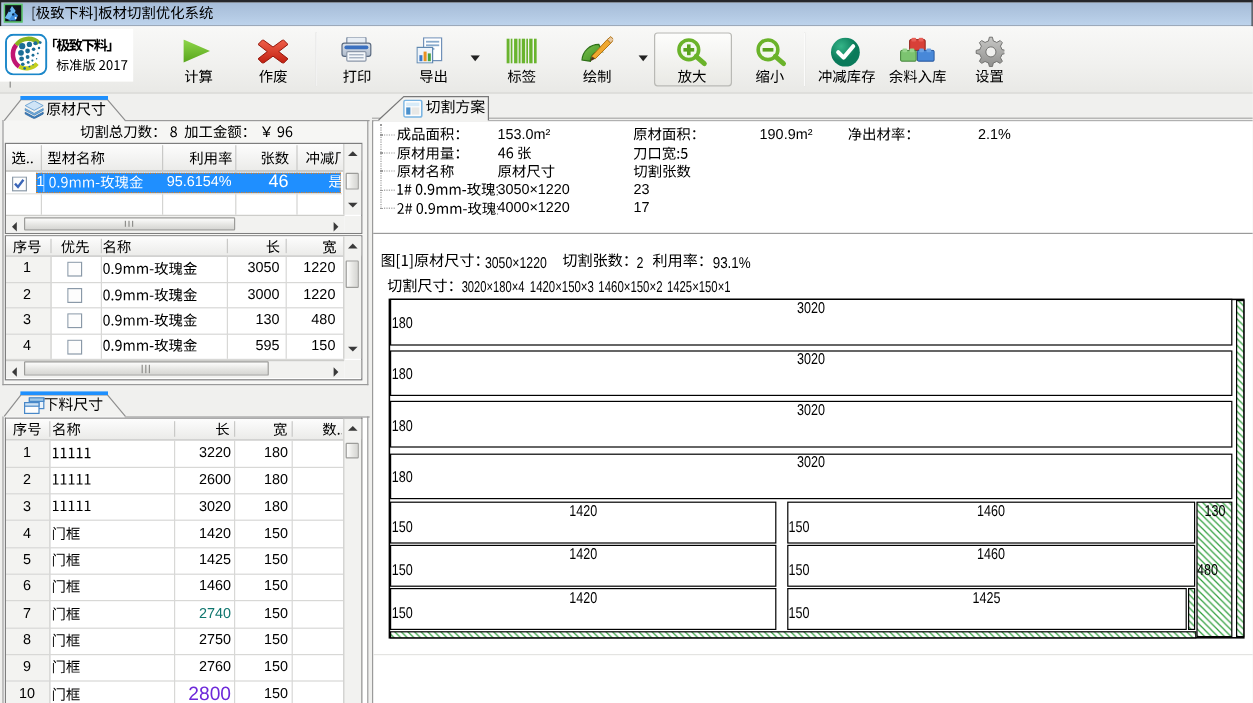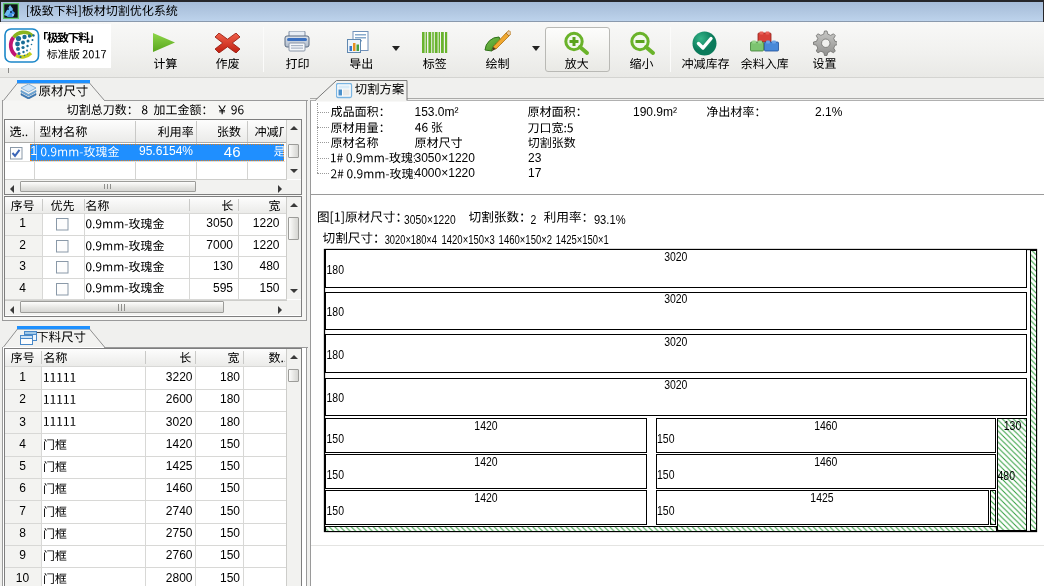--- a/index.html
+++ b/index.html
@@ -390,21 +390,21 @@
 <div class="a" style="left:5px;top:213.4px;width:281.5px;height:1px;background:#d8d8d6"></div>
 <div class="t c" style="left:7.5px;top:237.7px;width:30px;color:#000;font-size:12px">2</div>
 <svg class="a" style="left:56px;top:239.8px" width="13" height="13">
     <rect x="0.5" y="0.5" width="11.5" height="11.5" fill="#fdfdfd" stroke="#8a99a8"></rect>
   </svg>
 <div class="a" style="left:85.5px;top:239.6px">
     <svg width="79" height="12" viewBox="0 0 79 12">
       <path transform="translate(-0.6,10.2)" d="M3.3 0.2C5 0.2 6.1 -1.4 6.1 -4.4C6.1 -7.5 5 -9 3.3 -9C1.7 -9 0.6 -7.5 0.6 -4.4C0.6 -1.4 1.7 0.2 3.3 0.2ZM3.3 -0.7C2.3 -0.7 1.7 -1.8 1.7 -4.4C1.7 -7 2.3 -8.1 3.3 -8.1C4.3 -8.1 5 -7 5 -4.4C5 -1.8 4.3 -0.7 3.3 -0.7Z M8.3 0.2C8.8 0.2 9.1 -0.2 9.1 -0.7C9.1 -1.2 8.8 -1.5 8.3 -1.5C7.9 -1.5 7.5 -1.2 7.5 -0.7C7.5 -0.2 7.9 0.2 8.3 0.2Z M12.8 0.2C14.5 0.2 16 -1.2 16 -4.8C16 -7.6 14.7 -9 13 -9C11.7 -9 10.5 -7.8 10.5 -6.1C10.5 -4.3 11.5 -3.3 12.9 -3.3C13.7 -3.3 14.4 -3.8 15 -4.4C14.9 -1.7 13.9 -0.8 12.8 -0.8C12.2 -0.8 11.7 -1 11.3 -1.4L10.7 -0.7C11.2 -0.2 11.9 0.2 12.8 0.2ZM15 -5.3C14.4 -4.5 13.7 -4.2 13.1 -4.2C12.1 -4.2 11.6 -4.9 11.6 -6.1C11.6 -7.3 12.2 -8.1 13.1 -8.1C14.2 -8.1 14.8 -7.1 15 -5.3Z M17.8 0H18.9V-4.7C19.5 -5.4 20 -5.7 20.5 -5.7C21.3 -5.7 21.7 -5.2 21.7 -4V0H22.8V-4.7C23.4 -5.4 23.9 -5.7 24.4 -5.7C25.3 -5.7 25.7 -5.2 25.7 -4V0H26.7V-4.1C26.7 -5.8 26.1 -6.7 24.8 -6.7C24 -6.7 23.3 -6.2 22.6 -5.4C22.4 -6.2 21.8 -6.7 20.8 -6.7C20 -6.7 19.4 -6.2 18.8 -5.6H18.8L18.7 -6.5H17.8Z M28.9 0H30V-4.7C30.6 -5.4 31.1 -5.7 31.6 -5.7C32.4 -5.7 32.8 -5.2 32.8 -4V0H33.9V-4.7C34.5 -5.4 35.1 -5.7 35.6 -5.7C36.4 -5.7 36.8 -5.2 36.8 -4V0H37.9V-4.1C37.9 -5.8 37.2 -6.7 35.9 -6.7C35.1 -6.7 34.4 -6.2 33.7 -5.4C33.5 -6.2 32.9 -6.7 31.9 -6.7C31.2 -6.7 30.5 -6.2 29.9 -5.6H29.9L29.8 -6.5H28.9Z M39.4 -2.9H42.5V-3.8H39.4Z M49.6 -7H52.5C52.2 -5.3 51.7 -4 51 -2.9C50.3 -4 49.9 -5.4 49.6 -6.9ZM49.5 -10.1C49.1 -8.1 48.4 -6.2 47.4 -4.9C47.6 -4.7 47.9 -4.3 48 -4.1C48.4 -4.6 48.7 -5.1 49 -5.6C49.3 -4.3 49.8 -3.1 50.4 -2.1C49.5 -1.1 48.3 -0.4 46.8 0.1C47 0.4 47.2 0.8 47.3 1C48.8 0.4 50 -0.4 50.9 -1.3C51.7 -0.3 52.7 0.5 54.1 1C54.2 0.7 54.5 0.3 54.7 0.2C53.3 -0.3 52.3 -1.1 51.5 -2.1C52.4 -3.4 53.1 -5 53.5 -7H54.6V-7.8H49.9C50.1 -8.5 50.3 -9.2 50.5 -9.9ZM43.4 -1.3 43.6 -0.5C44.8 -0.8 46.4 -1.2 47.8 -1.6L47.8 -2.4L46.1 -2V-4.7H47.4V-5.5H46.1V-8.1H47.7V-8.9H43.6V-8.1H45.2V-5.5H43.8V-4.7H45.2V-1.8Z M59.8 -8.9V-3.9H62C61.5 -2.2 60.6 -0.7 58.7 0.3C58.9 0.4 59.2 0.7 59.3 0.9C61 0 62 -1.4 62.5 -2.9V-0.3C62.5 0.5 62.8 0.8 63.8 0.8C64 0.8 65.3 0.8 65.5 0.8C66.3 0.8 66.5 0.5 66.6 -0.6C66.4 -0.6 66.1 -0.8 65.9 -0.9C65.8 -0.1 65.8 0 65.4 0C65.2 0 64.1 0 63.9 0C63.4 0 63.4 -0 63.4 -0.3V-3.5H62.7L62.9 -3.9H65.9V-8.9H63C63.2 -9.2 63.3 -9.6 63.5 -10L62.5 -10.1C62.4 -9.7 62.3 -9.3 62.1 -8.9ZM60.7 -6.1H62.4C62.3 -5.6 62.3 -5.1 62.2 -4.7H60.7ZM63.2 -6.1H65V-4.7H63C63.1 -5.1 63.2 -5.6 63.2 -6.1ZM60.7 -8.1H62.5L62.4 -6.8H60.7ZM63.4 -8.1H65V-6.8H63.3ZM63.7 -0.9C63.9 -0.9 64.1 -1 65.6 -1.3L65.7 -0.9L66.2 -1.1C66.1 -1.5 65.8 -2.3 65.5 -2.9L65 -2.7C65.1 -2.4 65.3 -2.1 65.4 -1.8L64.4 -1.6C64.6 -2.2 64.9 -2.8 65.1 -3.4L64.4 -3.7C64.3 -2.9 63.9 -2.1 63.8 -1.9C63.7 -1.6 63.6 -1.5 63.5 -1.5C63.6 -1.3 63.7 -1 63.7 -0.9ZM55.4 -1.2 55.6 -0.3C56.7 -0.6 58.1 -1.1 59.4 -1.5L59.3 -2.3L57.8 -1.9V-5H59.1V-5.8H57.8V-8.4H59.2V-9.3H55.6V-8.4H57V-5.8H55.7V-5H57V-1.6C56.4 -1.5 55.8 -1.3 55.4 -1.2Z M69.4 -2.6C69.9 -1.9 70.3 -1 70.5 -0.4L71.3 -0.7C71.1 -1.3 70.6 -2.2 70.2 -2.9ZM75.8 -2.9C75.5 -2.2 75 -1.3 74.6 -0.7L75.3 -0.4C75.7 -0.9 76.2 -1.8 76.7 -2.6ZM73 -10.2C71.9 -8.4 69.7 -7 67.4 -6.3C67.6 -6 67.9 -5.7 68 -5.4C68.7 -5.7 69.3 -6 69.9 -6.3V-5.6H72.5V-4H68.4V-3.2H72.5V-0.2H67.9V0.6H78.3V-0.2H73.5V-3.2H77.7V-4H73.5V-5.6H76.1V-6.4C76.8 -6 77.4 -5.7 78.1 -5.5C78.2 -5.7 78.5 -6.1 78.7 -6.3C76.9 -6.8 74.7 -8.1 73.6 -9.4L73.9 -9.8ZM76 -6.5H70.2C71.3 -7.1 72.3 -7.9 73.1 -8.7C73.9 -7.9 74.9 -7.1 76 -6.5Z" fill="#000"></path>
     </svg>
   </div>
-<div class="t r" style="left:183px;top:237.7px;width:50px;color:#000;font-size:12px">7000</div>
+<div class="t r" style="left:183px;top:237.7px;width:50px;color:#000;font-size:12px">3000</div>
 <div class="t r" style="left:229.5px;top:237.7px;width:50px;color:#000;font-size:12px">1220</div>
 <div class="a" style="left:5px;top:234.8px;width:281.5px;height:1px;background:#d8d8d6"></div>
 <div class="t c" style="left:7.5px;top:259.1px;width:30px;color:#000;font-size:12px">3</div>
 <svg class="a" style="left:56px;top:261.2px" width="13" height="13">
     <rect x="0.5" y="0.5" width="11.5" height="11.5" fill="#fdfdfd" stroke="#8a99a8"></rect>
   </svg>
 <div class="a" style="left:85.5px;top:261px">
     <svg width="79" height="12" viewBox="0 0 79 12">
       <path transform="translate(-0.6,10.2)" d="M3.3 0.2C5 0.2 6.1 -1.4 6.1 -4.4C6.1 -7.5 5 -9 3.3 -9C1.7 -9 0.6 -7.5 0.6 -4.4C0.6 -1.4 1.7 0.2 3.3 0.2ZM3.3 -0.7C2.3 -0.7 1.7 -1.8 1.7 -4.4C1.7 -7 2.3 -8.1 3.3 -8.1C4.3 -8.1 5 -7 5 -4.4C5 -1.8 4.3 -0.7 3.3 -0.7Z M8.3 0.2C8.8 0.2 9.1 -0.2 9.1 -0.7C9.1 -1.2 8.8 -1.5 8.3 -1.5C7.9 -1.5 7.5 -1.2 7.5 -0.7C7.5 -0.2 7.9 0.2 8.3 0.2Z M12.8 0.2C14.5 0.2 16 -1.2 16 -4.8C16 -7.6 14.7 -9 13 -9C11.7 -9 10.5 -7.8 10.5 -6.1C10.5 -4.3 11.5 -3.3 12.9 -3.3C13.7 -3.3 14.4 -3.8 15 -4.4C14.9 -1.7 13.9 -0.8 12.8 -0.8C12.2 -0.8 11.7 -1 11.3 -1.4L10.7 -0.7C11.2 -0.2 11.9 0.2 12.8 0.2ZM15 -5.3C14.4 -4.5 13.7 -4.2 13.1 -4.2C12.1 -4.2 11.6 -4.9 11.6 -6.1C11.6 -7.3 12.2 -8.1 13.1 -8.1C14.2 -8.1 14.8 -7.1 15 -5.3Z M17.8 0H18.9V-4.7C19.5 -5.4 20 -5.7 20.5 -5.7C21.3 -5.7 21.7 -5.2 21.7 -4V0H22.8V-4.7C23.4 -5.4 23.9 -5.7 24.4 -5.7C25.3 -5.7 25.7 -5.2 25.7 -4V0H26.7V-4.1C26.7 -5.8 26.1 -6.7 24.8 -6.7C24 -6.7 23.3 -6.2 22.6 -5.4C22.4 -6.2 21.8 -6.7 20.8 -6.7C20 -6.7 19.4 -6.2 18.8 -5.6H18.8L18.7 -6.5H17.8Z M28.9 0H30V-4.7C30.6 -5.4 31.1 -5.7 31.6 -5.7C32.4 -5.7 32.8 -5.2 32.8 -4V0H33.9V-4.7C34.5 -5.4 35.1 -5.7 35.6 -5.7C36.4 -5.7 36.8 -5.2 36.8 -4V0H37.9V-4.1C37.9 -5.8 37.2 -6.7 35.9 -6.7C35.1 -6.7 34.4 -6.2 33.7 -5.4C33.5 -6.2 32.9 -6.7 31.9 -6.7C31.2 -6.7 30.5 -6.2 29.9 -5.6H29.9L29.8 -6.5H28.9Z M39.4 -2.9H42.5V-3.8H39.4Z M49.6 -7H52.5C52.2 -5.3 51.7 -4 51 -2.9C50.3 -4 49.9 -5.4 49.6 -6.9ZM49.5 -10.1C49.1 -8.1 48.4 -6.2 47.4 -4.9C47.6 -4.7 47.9 -4.3 48 -4.1C48.4 -4.6 48.7 -5.1 49 -5.6C49.3 -4.3 49.8 -3.1 50.4 -2.1C49.5 -1.1 48.3 -0.4 46.8 0.1C47 0.4 47.2 0.8 47.3 1C48.8 0.4 50 -0.4 50.9 -1.3C51.7 -0.3 52.7 0.5 54.1 1C54.2 0.7 54.5 0.3 54.7 0.2C53.3 -0.3 52.3 -1.1 51.5 -2.1C52.4 -3.4 53.1 -5 53.5 -7H54.6V-7.8H49.9C50.1 -8.5 50.3 -9.2 50.5 -9.9ZM43.4 -1.3 43.6 -0.5C44.8 -0.8 46.4 -1.2 47.8 -1.6L47.8 -2.4L46.1 -2V-4.7H47.4V-5.5H46.1V-8.1H47.7V-8.9H43.6V-8.1H45.2V-5.5H43.8V-4.7H45.2V-1.8Z M59.8 -8.9V-3.9H62C61.5 -2.2 60.6 -0.7 58.7 0.3C58.9 0.4 59.2 0.7 59.3 0.9C61 0 62 -1.4 62.5 -2.9V-0.3C62.5 0.5 62.8 0.8 63.8 0.8C64 0.8 65.3 0.8 65.5 0.8C66.3 0.8 66.5 0.5 66.6 -0.6C66.4 -0.6 66.1 -0.8 65.9 -0.9C65.8 -0.1 65.8 0 65.4 0C65.2 0 64.1 0 63.9 0C63.4 0 63.4 -0 63.4 -0.3V-3.5H62.7L62.9 -3.9H65.9V-8.9H63C63.2 -9.2 63.3 -9.6 63.5 -10L62.5 -10.1C62.4 -9.7 62.3 -9.3 62.1 -8.9ZM60.7 -6.1H62.4C62.3 -5.6 62.3 -5.1 62.2 -4.7H60.7ZM63.2 -6.1H65V-4.7H63C63.1 -5.1 63.2 -5.6 63.2 -6.1ZM60.7 -8.1H62.5L62.4 -6.8H60.7ZM63.4 -8.1H65V-6.8H63.3ZM63.7 -0.9C63.9 -0.9 64.1 -1 65.6 -1.3L65.7 -0.9L66.2 -1.1C66.1 -1.5 65.8 -2.3 65.5 -2.9L65 -2.7C65.1 -2.4 65.3 -2.1 65.4 -1.8L64.4 -1.6C64.6 -2.2 64.9 -2.8 65.1 -3.4L64.4 -3.7C64.3 -2.9 63.9 -2.1 63.8 -1.9C63.7 -1.6 63.6 -1.5 63.5 -1.5C63.6 -1.3 63.7 -1 63.7 -0.9ZM55.4 -1.2 55.6 -0.3C56.7 -0.6 58.1 -1.1 59.4 -1.5L59.3 -2.3L57.8 -1.9V-5H59.1V-5.8H57.8V-8.4H59.2V-9.3H55.6V-8.4H57V-5.8H55.7V-5H57V-1.6C56.4 -1.5 55.8 -1.3 55.4 -1.2Z M69.4 -2.6C69.9 -1.9 70.3 -1 70.5 -0.4L71.3 -0.7C71.1 -1.3 70.6 -2.2 70.2 -2.9ZM75.8 -2.9C75.5 -2.2 75 -1.3 74.6 -0.7L75.3 -0.4C75.7 -0.9 76.2 -1.8 76.7 -2.6ZM73 -10.2C71.9 -8.4 69.7 -7 67.4 -6.3C67.6 -6 67.9 -5.7 68 -5.4C68.7 -5.7 69.3 -6 69.9 -6.3V-5.6H72.5V-4H68.4V-3.2H72.5V-0.2H67.9V0.6H78.3V-0.2H73.5V-3.2H77.7V-4H73.5V-5.6H76.1V-6.4C76.8 -6 77.4 -5.7 78.1 -5.5C78.2 -5.7 78.5 -6.1 78.7 -6.3C76.9 -6.8 74.7 -8.1 73.6 -9.4L73.9 -9.8ZM76 -6.5H70.2C71.3 -7.1 72.3 -7.9 73.1 -8.7C73.9 -7.9 74.9 -7.1 76 -6.5Z" fill="#000"></path>
     </svg>
@@ -553,21 +553,21 @@
   </div>
 <div class="t r" style="left:142.5px;top:481.4px;width:50px;color:#000;font-size:12px">1460</div>
 <div class="t r" style="left:190px;top:481.4px;width:50px;color:#000;font-size:12px">150</div>
 <div class="a" style="left:5px;top:477.9px;width:281.5px;height:1px;background:#d8d8d6"></div>
 <div class="t c" style="left:7.5px;top:503.7px;width:30px;color:#000;font-size:12px">7</div>
 <div class="a" style="left:44px;top:505.6px">
     <svg width="23" height="12" viewBox="0 0 23 12">
       <path transform="translate(-1.1,10.1)" d="M1.5 -9.7C2.1 -9 2.9 -8 3.2 -7.4L3.9 -7.9C3.6 -8.5 2.8 -9.4 2.2 -10.1ZM1.1 -7.7V1H2V-7.7ZM4.3 -9.6V-8.8H10V-0.2C10 0 10 0.1 9.7 0.1C9.5 0.1 8.6 0.1 7.7 0.1C7.9 0.3 8 0.7 8.1 0.9C9.2 0.9 9.9 0.9 10.4 0.8C10.8 0.6 10.9 0.4 10.9 -0.2V-9.6Z M23.4 -9.4H16.8V0.4H23.5V-0.4H17.6V-8.5H23.4ZM18 -2.4V-1.6H23.2V-2.4H20.9V-4.3H22.8V-5H20.9V-6.7H23.1V-7.5H18.1V-6.7H20.1V-5H18.3V-4.3H20.1V-2.4ZM14.3 -10.1V-7.6H12.5V-6.7H14.2C13.8 -5.2 13.1 -3.3 12.3 -2.4C12.5 -2.2 12.7 -1.8 12.8 -1.6C13.3 -2.3 13.9 -3.6 14.3 -4.8V0.9H15.1V-5.4C15.5 -4.8 16 -4.1 16.2 -3.7L16.7 -4.5C16.4 -4.8 15.5 -5.9 15.1 -6.3V-6.7H16.4V-7.6H15.1V-10.1Z" fill="#000"></path>
     </svg>
   </div>
-<div class="t r" style="left:142.5px;top:503.7px;width:50px;color:#000000;font-size:12px">2740</div>
+<div class="t r" style="left:142.5px;top:503.7px;width:50px;color:#0f766e;font-size:12px">2740</div>
 <div class="t r" style="left:190px;top:503.7px;width:50px;color:#000;font-size:12px">150</div>
 <div class="a" style="left:5px;top:500.2px;width:281.5px;height:1px;background:#d8d8d6"></div>
 <div class="t c" style="left:7.5px;top:526.0px;width:30px;color:#000;font-size:12px">8</div>
 <div class="a" style="left:44px;top:527.9px">
     <svg width="23" height="12" viewBox="0 0 23 12">
       <path transform="translate(-1.1,10.1)" d="M1.5 -9.7C2.1 -9 2.9 -8 3.2 -7.4L3.9 -7.9C3.6 -8.5 2.8 -9.4 2.2 -10.1ZM1.1 -7.7V1H2V-7.7ZM4.3 -9.6V-8.8H10V-0.2C10 0 10 0.1 9.7 0.1C9.5 0.1 8.6 0.1 7.7 0.1C7.9 0.3 8 0.7 8.1 0.9C9.2 0.9 9.9 0.9 10.4 0.8C10.8 0.6 10.9 0.4 10.9 -0.2V-9.6Z M23.4 -9.4H16.8V0.4H23.5V-0.4H17.6V-8.5H23.4ZM18 -2.4V-1.6H23.2V-2.4H20.9V-4.3H22.8V-5H20.9V-6.7H23.1V-7.5H18.1V-6.7H20.1V-5H18.3V-4.3H20.1V-2.4ZM14.3 -10.1V-7.6H12.5V-6.7H14.2C13.8 -5.2 13.1 -3.3 12.3 -2.4C12.5 -2.2 12.7 -1.8 12.8 -1.6C13.3 -2.3 13.9 -3.6 14.3 -4.8V0.9H15.1V-5.4C15.5 -4.8 16 -4.1 16.2 -3.7L16.7 -4.5C16.4 -4.8 15.5 -5.9 15.1 -6.3V-6.7H16.4V-7.6H15.1V-10.1Z" fill="#000"></path>
     </svg>
   </div>
 <div class="t r" style="left:142.5px;top:526.0px;width:50px;color:#000;font-size:12px">2750</div>
 <div class="t r" style="left:190px;top:526.0px;width:50px;color:#000;font-size:12px">150</div>
@@ -580,21 +580,21 @@
   </div>
 <div class="t r" style="left:142.5px;top:548.3px;width:50px;color:#000;font-size:12px">2760</div>
 <div class="t r" style="left:190px;top:548.3px;width:50px;color:#000;font-size:12px">150</div>
 <div class="a" style="left:5px;top:544.8px;width:281.5px;height:1px;background:#d8d8d6"></div>
 <div class="t c" style="left:7.5px;top:570.6px;width:30px;color:#000;font-size:12px">10</div>
 <div class="a" style="left:44px;top:572.5px">
     <svg width="23" height="12" viewBox="0 0 23 12">
       <path transform="translate(-1.1,10.1)" d="M1.5 -9.7C2.1 -9 2.9 -8 3.2 -7.4L3.9 -7.9C3.6 -8.5 2.8 -9.4 2.2 -10.1ZM1.1 -7.7V1H2V-7.7ZM4.3 -9.6V-8.8H10V-0.2C10 0 10 0.1 9.7 0.1C9.5 0.1 8.6 0.1 7.7 0.1C7.9 0.3 8 0.7 8.1 0.9C9.2 0.9 9.9 0.9 10.4 0.8C10.8 0.6 10.9 0.4 10.9 -0.2V-9.6Z M23.4 -9.4H16.8V0.4H23.5V-0.4H17.6V-8.5H23.4ZM18 -2.4V-1.6H23.2V-2.4H20.9V-4.3H22.8V-5H20.9V-6.7H23.1V-7.5H18.1V-6.7H20.1V-5H18.3V-4.3H20.1V-2.4ZM14.3 -10.1V-7.6H12.5V-6.7H14.2C13.8 -5.2 13.1 -3.3 12.3 -2.4C12.5 -2.2 12.7 -1.8 12.8 -1.6C13.3 -2.3 13.9 -3.6 14.3 -4.8V0.9H15.1V-5.4C15.5 -4.8 16 -4.1 16.2 -3.7L16.7 -4.5C16.4 -4.8 15.5 -5.9 15.1 -6.3V-6.7H16.4V-7.6H15.1V-10.1Z" fill="#000"></path>
     </svg>
   </div>
-<div class="t r" style="left:142.5px;top:570.6px;width:50px;color:#000000;font-size:12px">2800</div>
+<div class="t r" style="left:142.5px;top:570.6px;width:50px;color:#6d28d9;font-size:16px">2800</div>
 <div class="t r" style="left:190px;top:570.6px;width:50px;color:#000;font-size:12px">150</div>
 <div class="a" style="left:5px;top:567.1px;width:281.5px;height:1px;background:#d8d8d6"></div>
 <div class="a" style="left:286px;top:349px;width:15px;height:237px;background:#f2f2f0;border-left:1px solid #cdcdca"></div>
 <svg class="a" style="left:289px;top:354px" width="10" height="6">
     <path d="M1,5 L9,5 L5,1 Z" fill="#3a3a3a"></path>
   </svg>
 <div class="a" style="left:287.5px;top:368.5px;width:11.5px;height:13.5px;background:linear-gradient(90deg,#fdfdfc,#e4e4e1 60%,#d6d6d3);border:1px solid #9c9c99;border-radius:1px"></div>
 <div class="a" style="left:310px;top:100px;width:734px;height:486px;background:#fff;border-left:1px solid #9a9a9a;border-top:1px solid #b0b0b0"></div>
 <div class="a" style="left:311px;top:194px;width:733px;height:1px;background:#9a9a9a"></div>
 <div class="a" style="left:311px;top:545px;width:733px;height:1px;background:#e4e4e2"></div>

